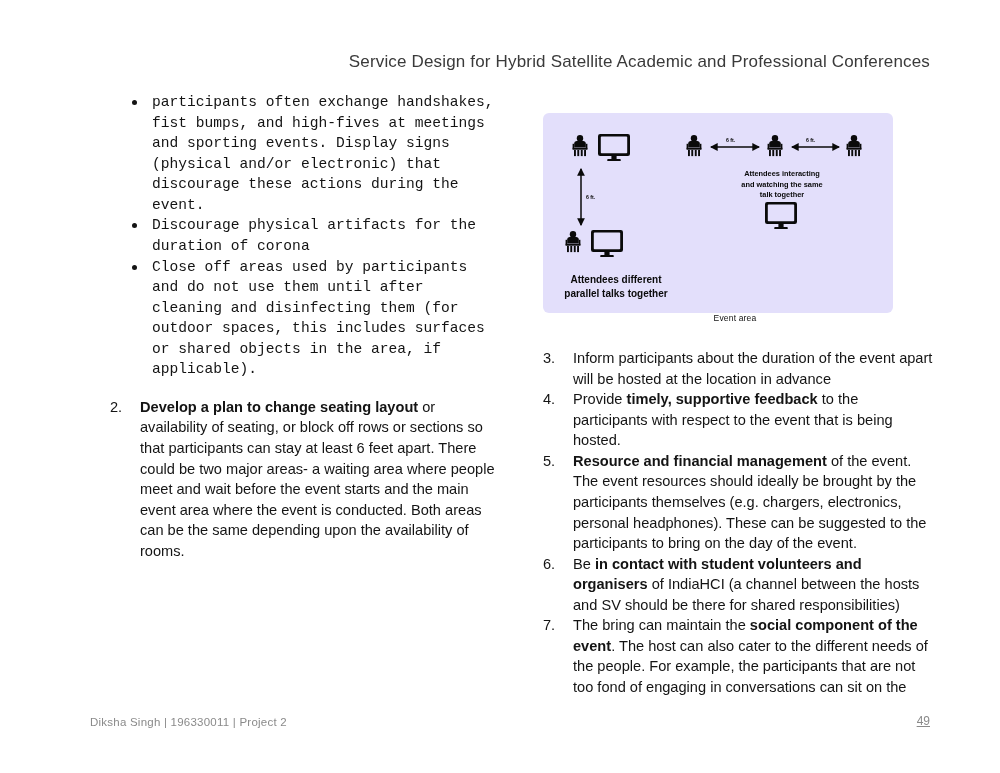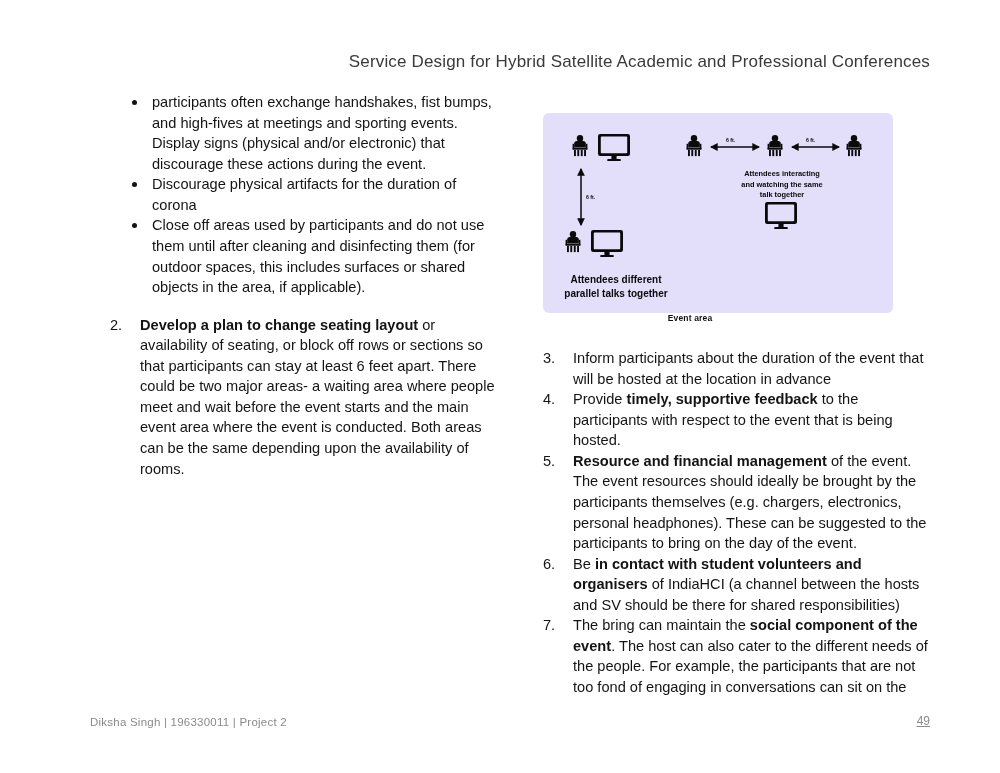--- a/index.html
+++ b/index.html
@@ -52,20 +52,21 @@
     margin: 0;
     padding: 0;
   }
   ul.bullets > li {
     position: relative;
     padding-left: 42px;
     font-size: 14.6px;
     line-height: 1.41;
     margin-bottom: 0;
     color: #141414;
+    font-family: Liberation Mono, monospace;
   }
   ul.bullets > li::before {
     content: "";
     position: absolute;
     left: 22px;
     top: 8px;
     width: 5px;
     height: 5px;
     border-radius: 50%;
     background: #141414;
@@ -110,26 +111,26 @@
     inset: 0;
     background: #E3DFFB;
     border-radius: 6px;
   }
   .diagram-svg {
     position: absolute;
     inset: 0;
   }
   .diagram-caption {
     position: absolute;
-    left: 515px;
+    left: 560px;
     top: 313px;
     width: 350px;
     text-align: center;
     font-size: 8.5px;
-    font-weight: 700;
+    font-weight: 400;
     color: #111;
     letter-spacing: 0.02em;
   }
 
   
   .footer-left {
     position: absolute;
     left: 90px;
     bottom: 45px;
     font-size: 11.5px;
@@ -232,21 +233,21 @@
                 font-size:10px; font-weight:700; line-height:1.42; color:#0a0a0a;">
       <div>Attendees different</div>
       <div>parallel talks together</div>
     </div>
   </div>
 
   <div class="diagram-caption">Event area</div>
 
   <div class="col-right" style="top:348px;">
     <ol class="numbered" id="right-list">
-        <li><span class="num">3.</span><span>Inform participants about the duration of the event that will be hosted at the location in advance</span></li>
+        <li><span class="num">3.</span><span>Inform participants about the duration of the event apart will be hosted at the location in advance</span></li>
         <li><span class="num">4.</span><span>Provide </span><b>timely, supportive feedback</b><span> to the participants with respect to the event that is being hosted.</span></li>
         <li><span class="num">5.</span><b>Resource and financial management</b><span> of the event. The event resources should ideally be brought by the participants themselves (e.g. chargers, electronics, personal headphones). These can be suggested to the participants to bring on the day of the event.</span></li>
         <li><span class="num">6.</span><span>Be </span><b>in contact with student volunteers and organisers</b><span> of IndiaHCI (a channel between the hosts and SV should be there for shared responsibilities)</span></li>
         <li><span class="num">7.</span><span>The bring can maintain the </span><b>social component of the event</b><span>. The host can also cater to the different needs of the people. For example, the participants that are not too fond of engaging in conversations can sit on the</span></li>
       </ol>
   </div>
 
   <div class="footer-left">Diksha Singh  |  196330011  |  Project 2</div>
   <div class="footer-right">49</div>
 

